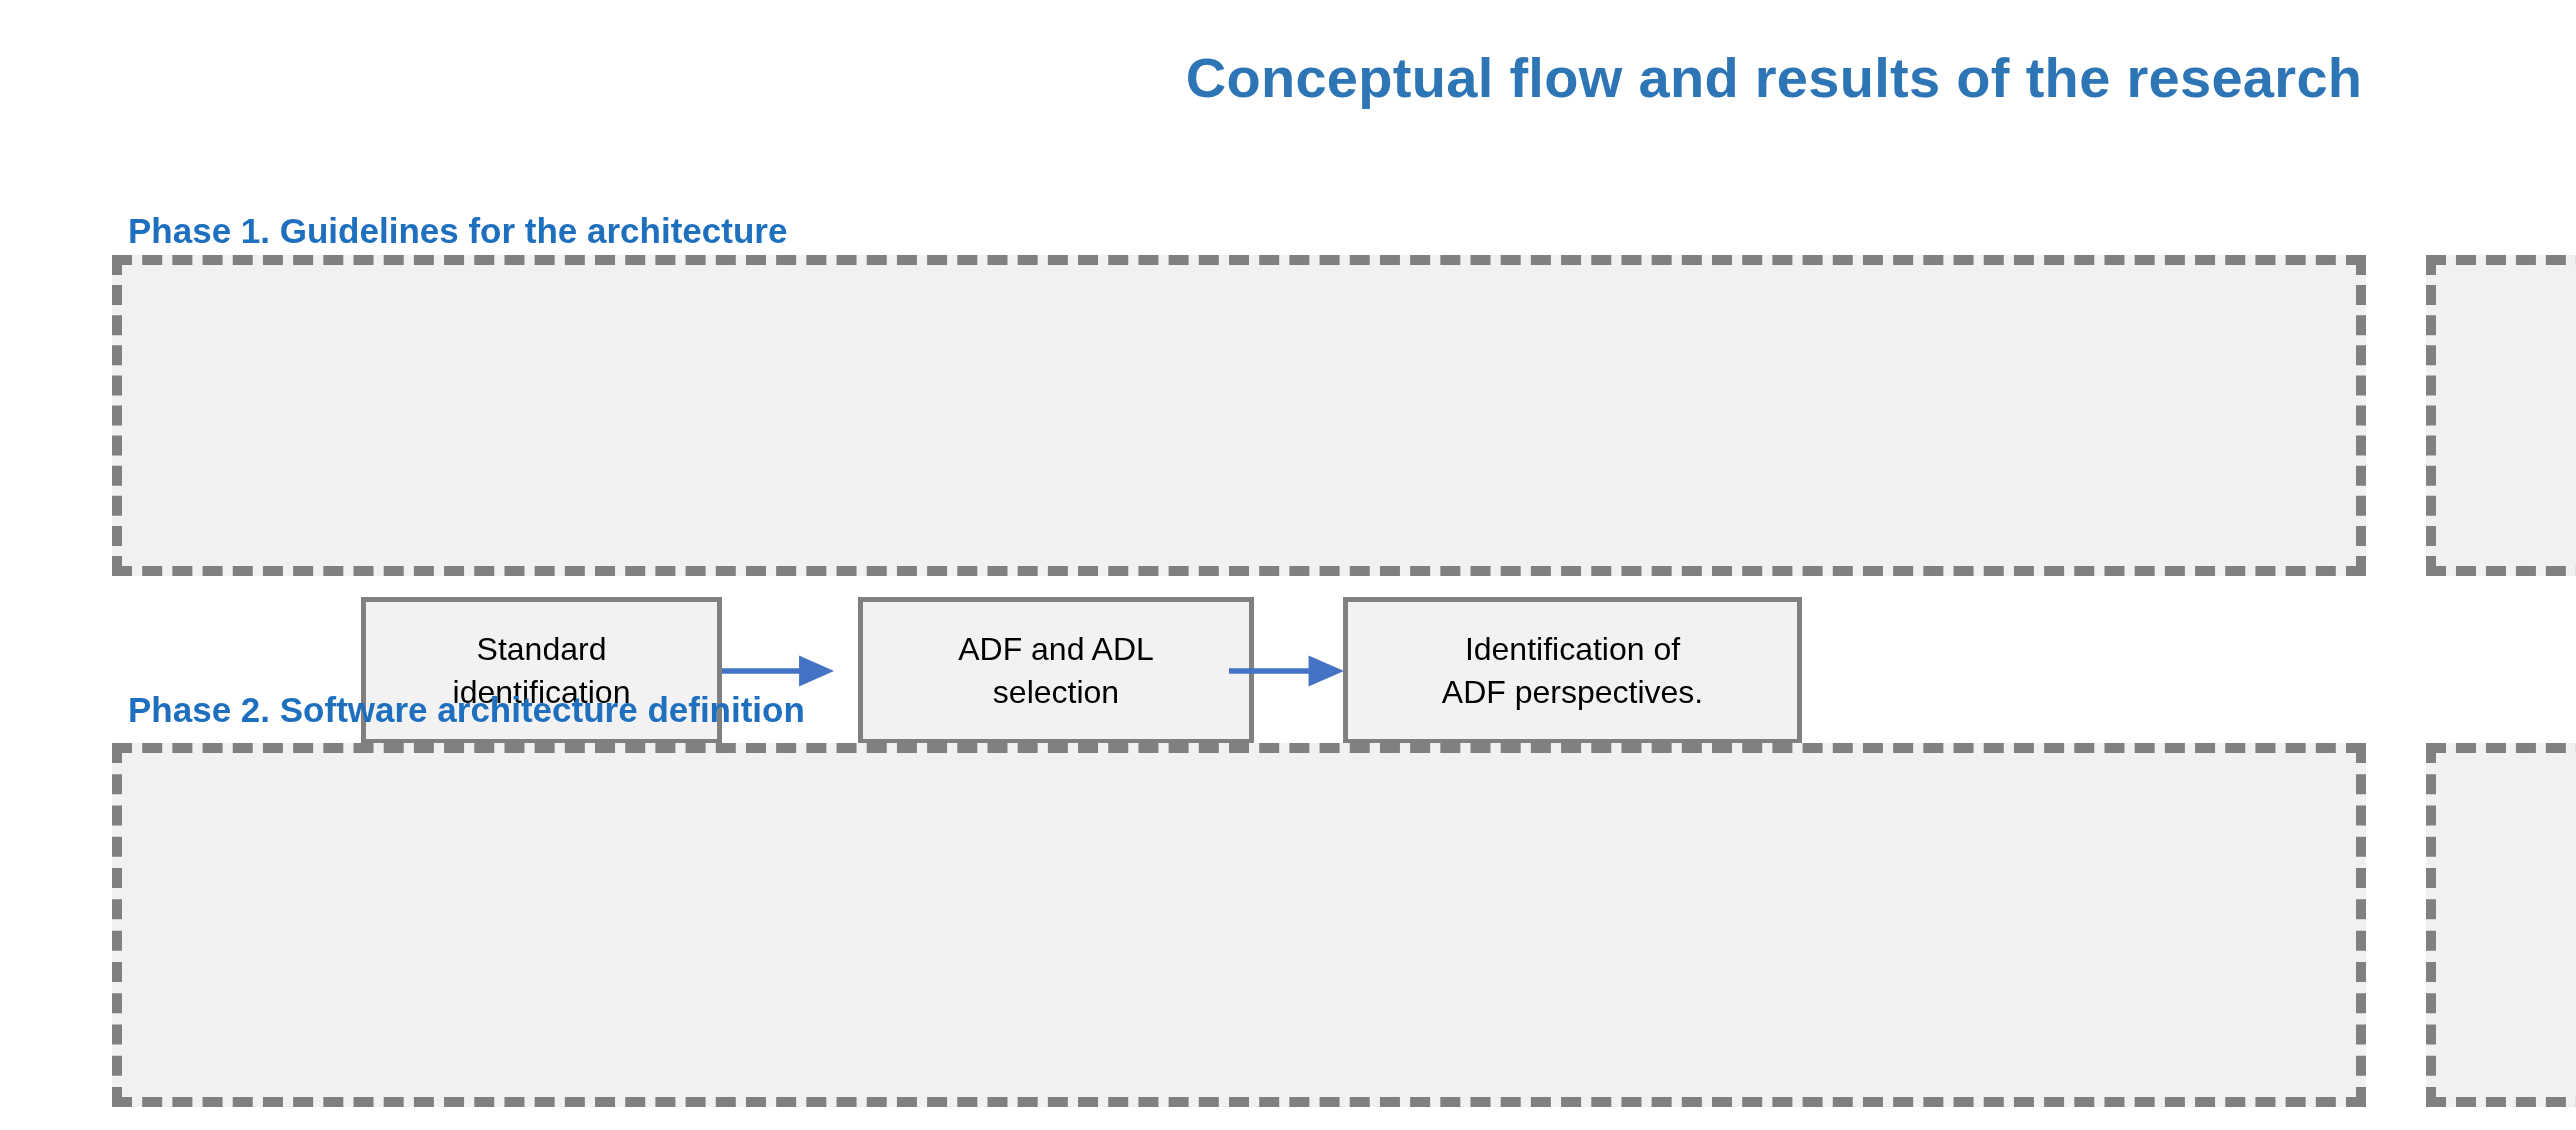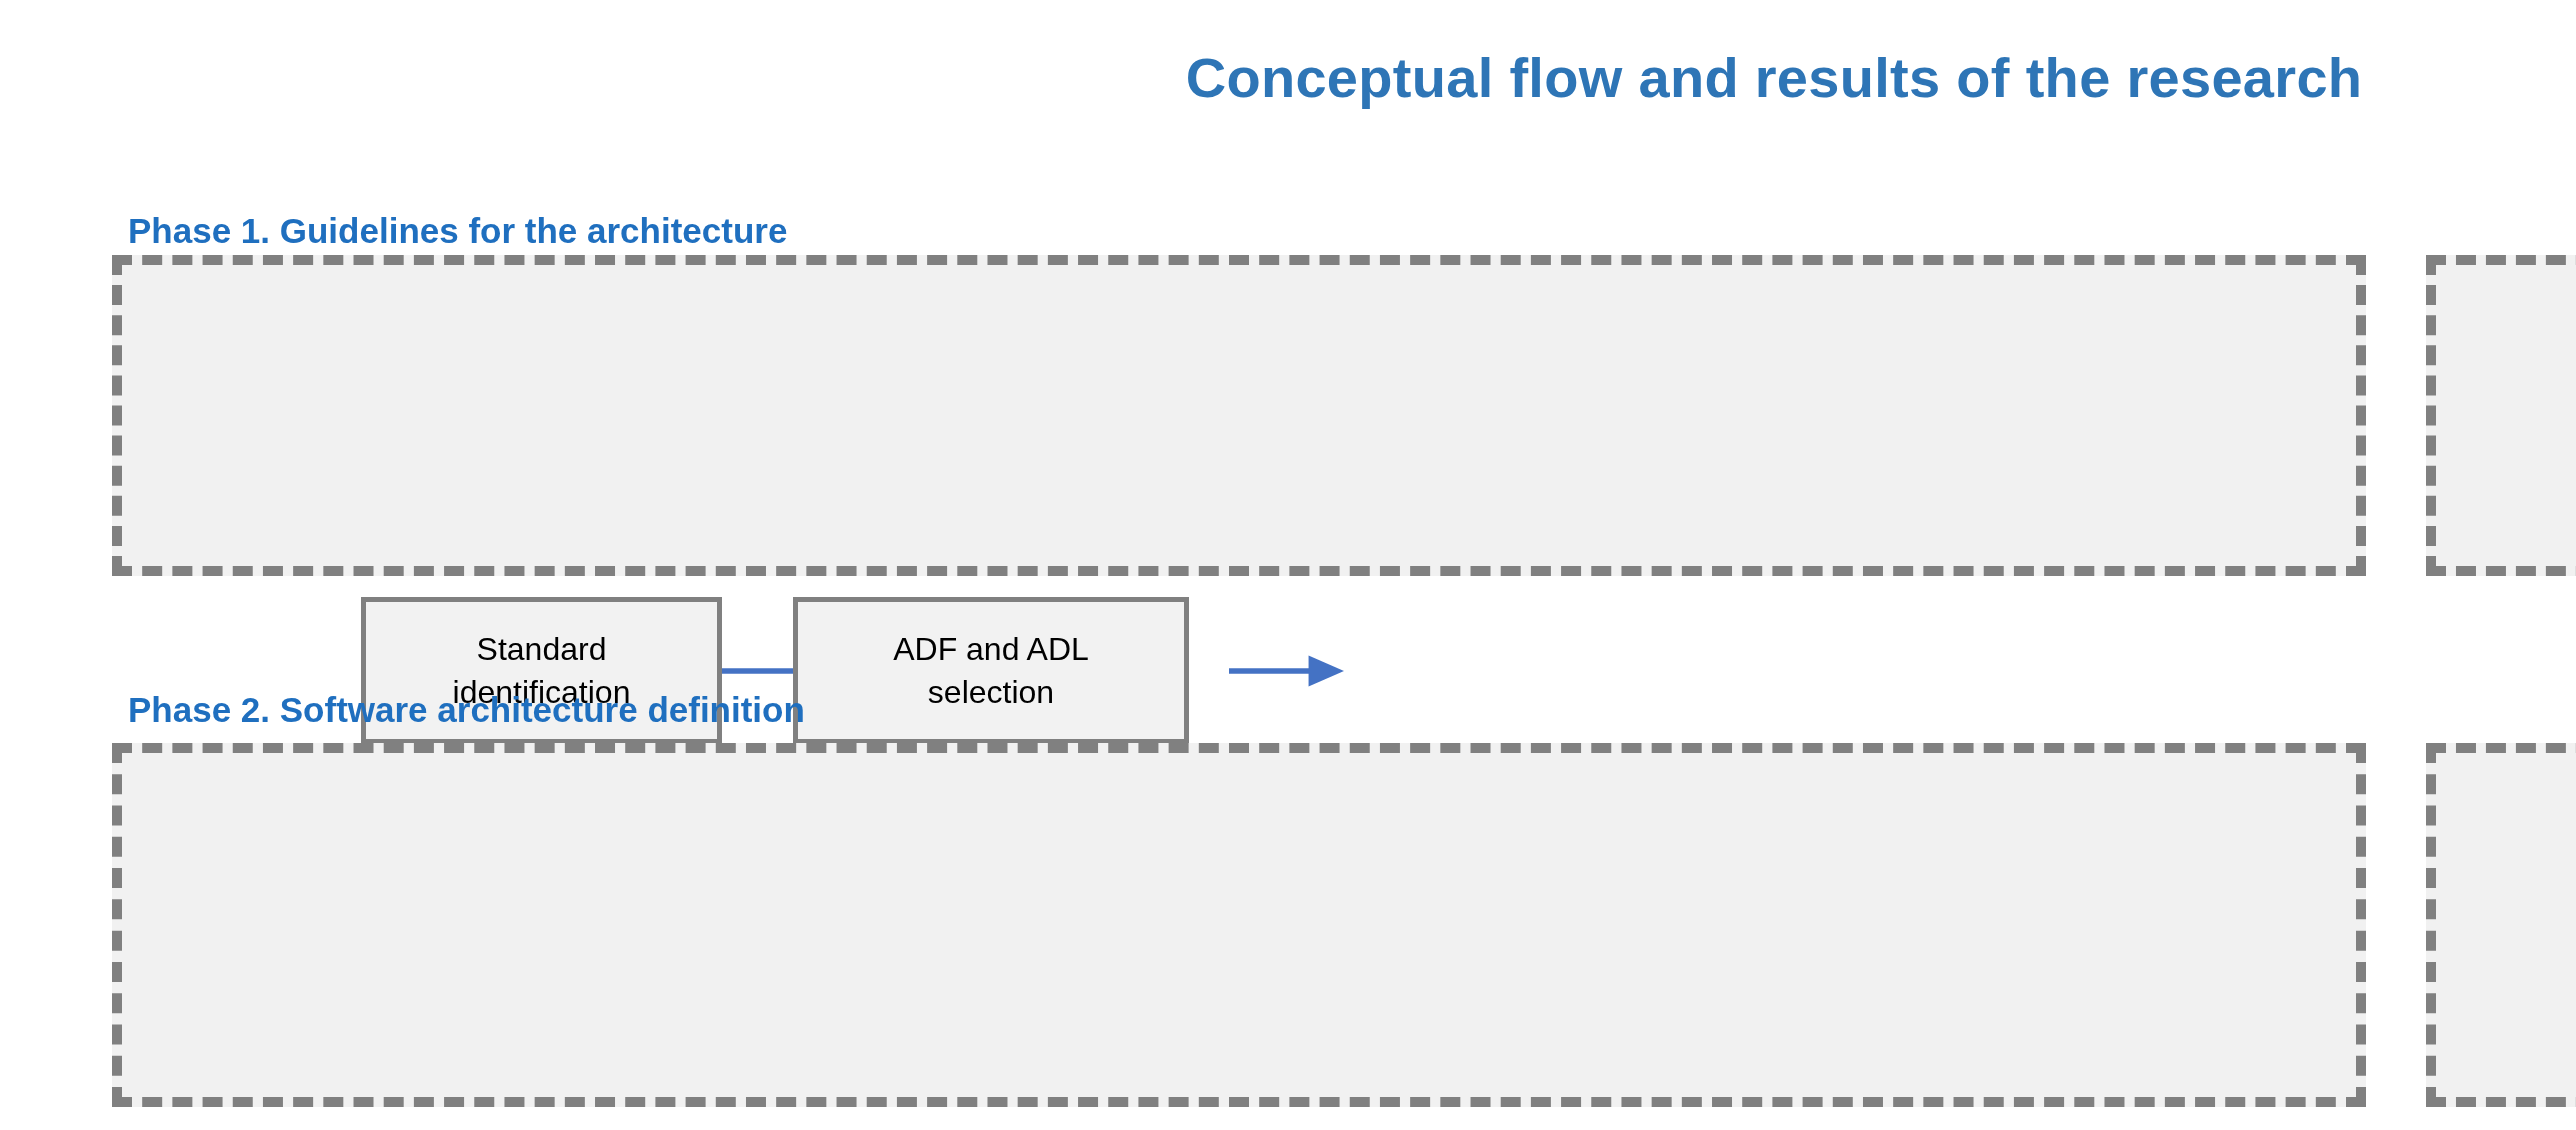--- a/index.html
+++ b/index.html
@@ -68,21 +68,21 @@
     text-align: center;
     font-size: 32px;
     color: #000000;
     line-height: 1.32;
     padding: 2.1px 7.2px;
   }
   .process-box .label { display: block; width: 100%; }
 
   
   #p1-box-1 { left: 239px;  top: 332px; width: 361px;  height: 147px; }
-  #p1-box-2 { left: 671px; top: 332px; width: 396px;  height: 147px; }
+  #p1-box-2 { left: 736px; top: 332px; width: 396px;  height: 147px; }
   #p1-box-3 { left: 1221px; top: 332px; width: 459px;  height: 147px; }
 
   
   .arrow {
     position: absolute;
     height: 36px;
     display: block;
   }
   #p1-arrow-1 { left: 600px; top: 388px; width: 112px; }
   #p1-arrow-2 { left: 1107px; top: 388px; width: 115px; }
@@ -107,20 +107,23 @@
 
   <div id="p1-box-2" class="process-box">
     <span class="label">ADF and ADL<br>selection</span>
   </div>
 
   <svg id="p1-arrow-2" class="arrow" viewBox="0 0 224 70" preserveAspectRatio="none">
     <line x1="0" y1="35" x2="165" y2="35" stroke="#4472C4" stroke-width="11"></line>
     <polygon points="155,5 224,35 155,65" fill="#4472C4"></polygon>
   </svg>
 
+  <div id="p1-box-3" class="process-box">
+    <span class="label">Identification of<br>ADF perspectives.</span>
+  </div>
 </div>
 
 <div id="phase-1-result-panel" class="dashed-panel">
 
   
 
   
 </div>
 
 <div id="phase-2-heading" class="phase-heading">Phase 2. Software architecture definition</div>

